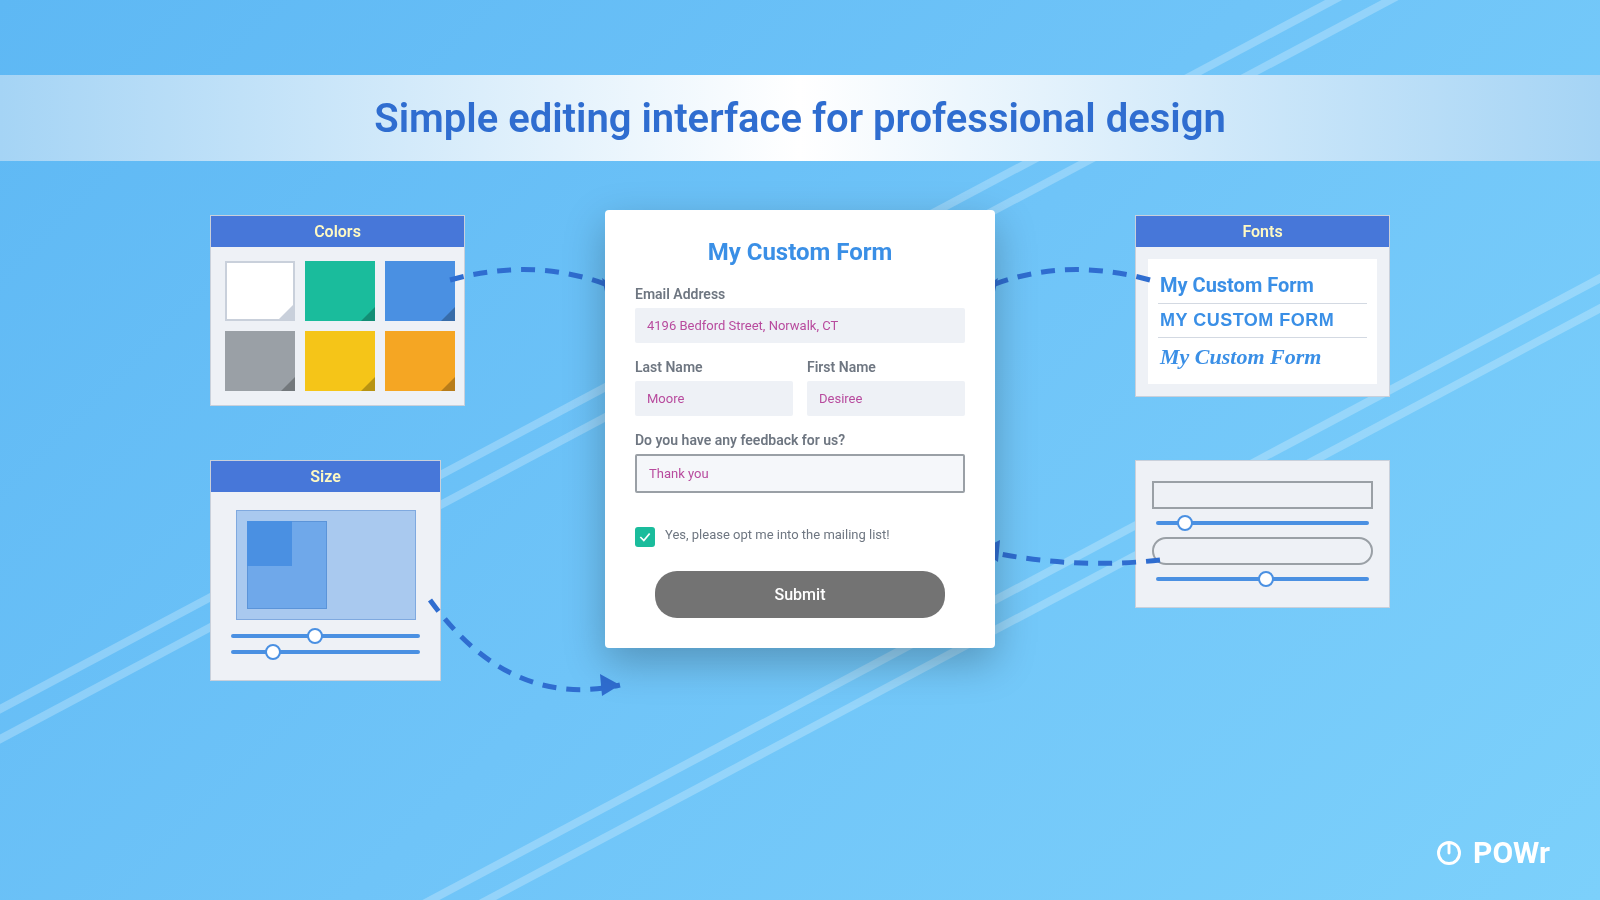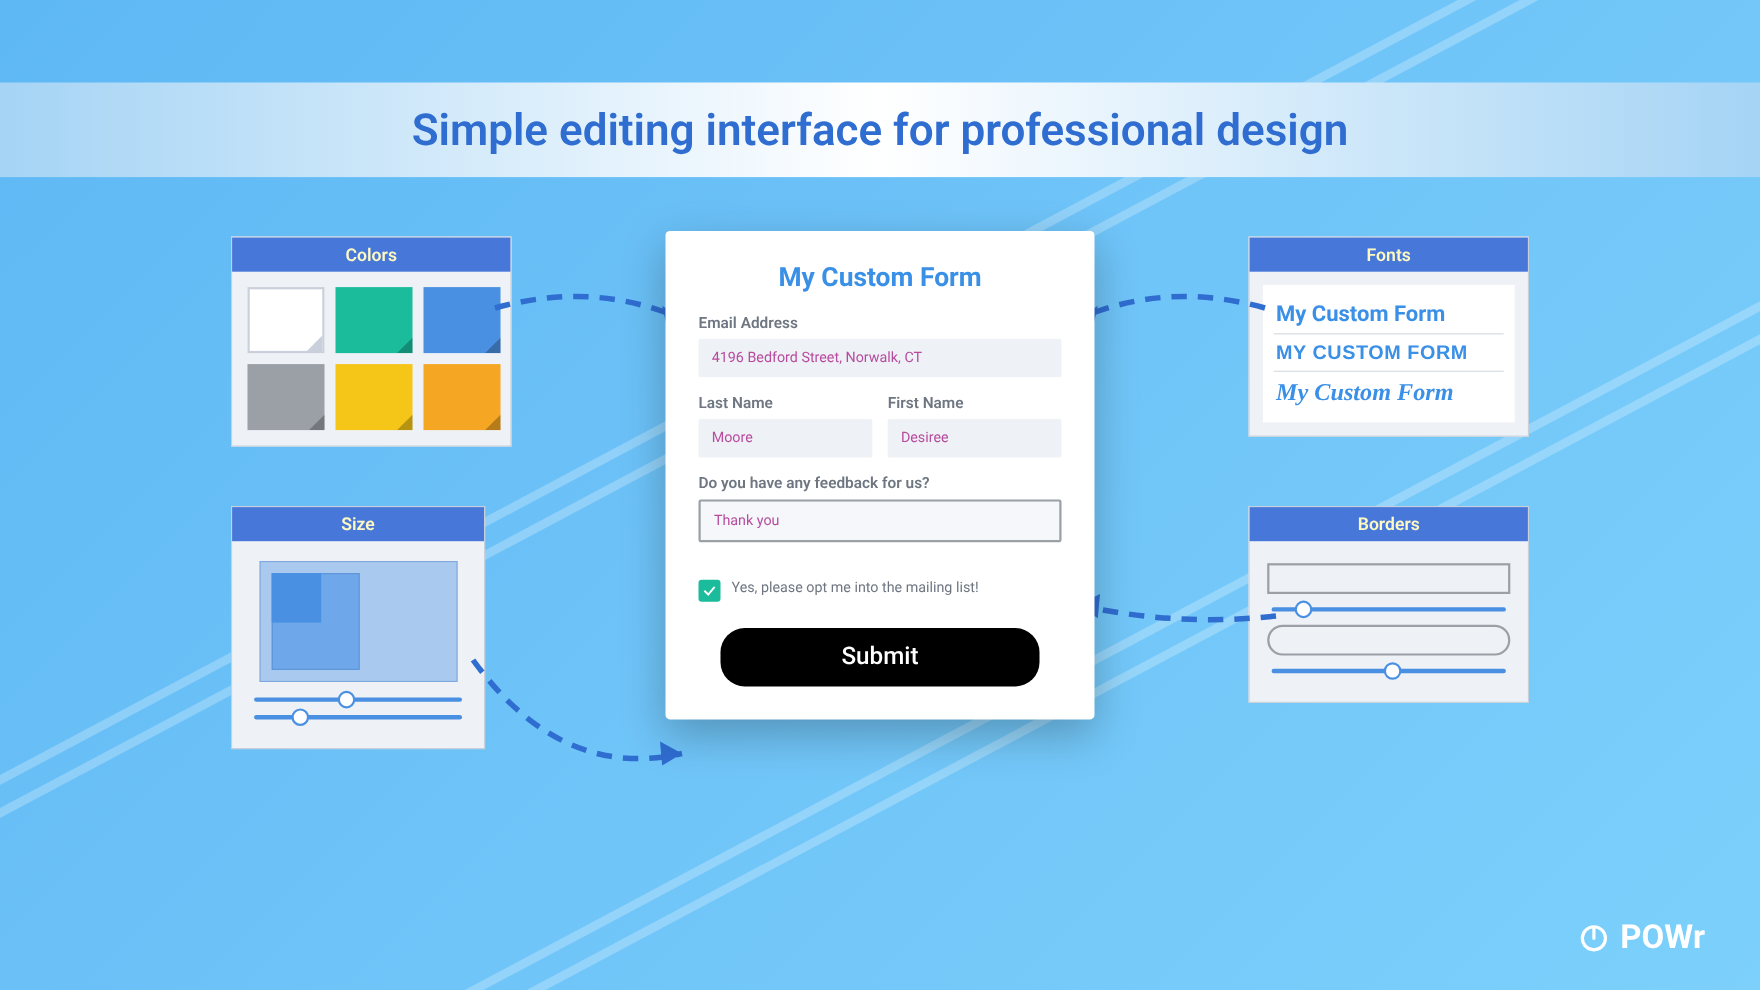--- a/index.html
+++ b/index.html
@@ -197,26 +197,26 @@
     border-radius: 3px;
     display: flex; align-items: center; justify-content: center;
     cursor: pointer;
   }
   .checkbox svg { width: 14px; height: 14px; fill: none; stroke: #fff; stroke-width: 3; }
   .checkbox-label { color: #6e7681; font-size: 13px; }
   .submit-btn {
     display: block;
     width: 88%;
     margin: 0 auto;
-    background: #000000;
+    background: #737373;
     color: #fff;
     border: none;
     border-radius: 22px;
     padding: 14px 0;
-    font-size: 22px;
+    font-size: 16px;
     font-weight: 500;
     cursor: pointer;
   }
 
   
   .arrow {
     position: absolute;
     z-index: 4;
     pointer-events: none;
   }
@@ -291,21 +291,20 @@
   <div class="panel-body">
     <div class="fonts-body">
       <div class="font-sample f1">My Custom Form</div>
       <div class="font-sample f2">MY CUSTOM FORM</div>
       <div class="font-sample f3">My Custom Form</div>
     </div>
   </div>
 </div>
 
 <div class="panel borders-panel">
-  <div class="panel-header">Borders</div>
   <div class="panel-body">
     <div class="border-sample square"></div>
     <div class="slider-track">
       <div class="slider-thumb" style="left:10%"></div>
     </div>
     <div class="border-sample round"></div>
     <div class="slider-track">
       <div class="slider-thumb" style="left:48%"></div>
     </div>
   </div>

